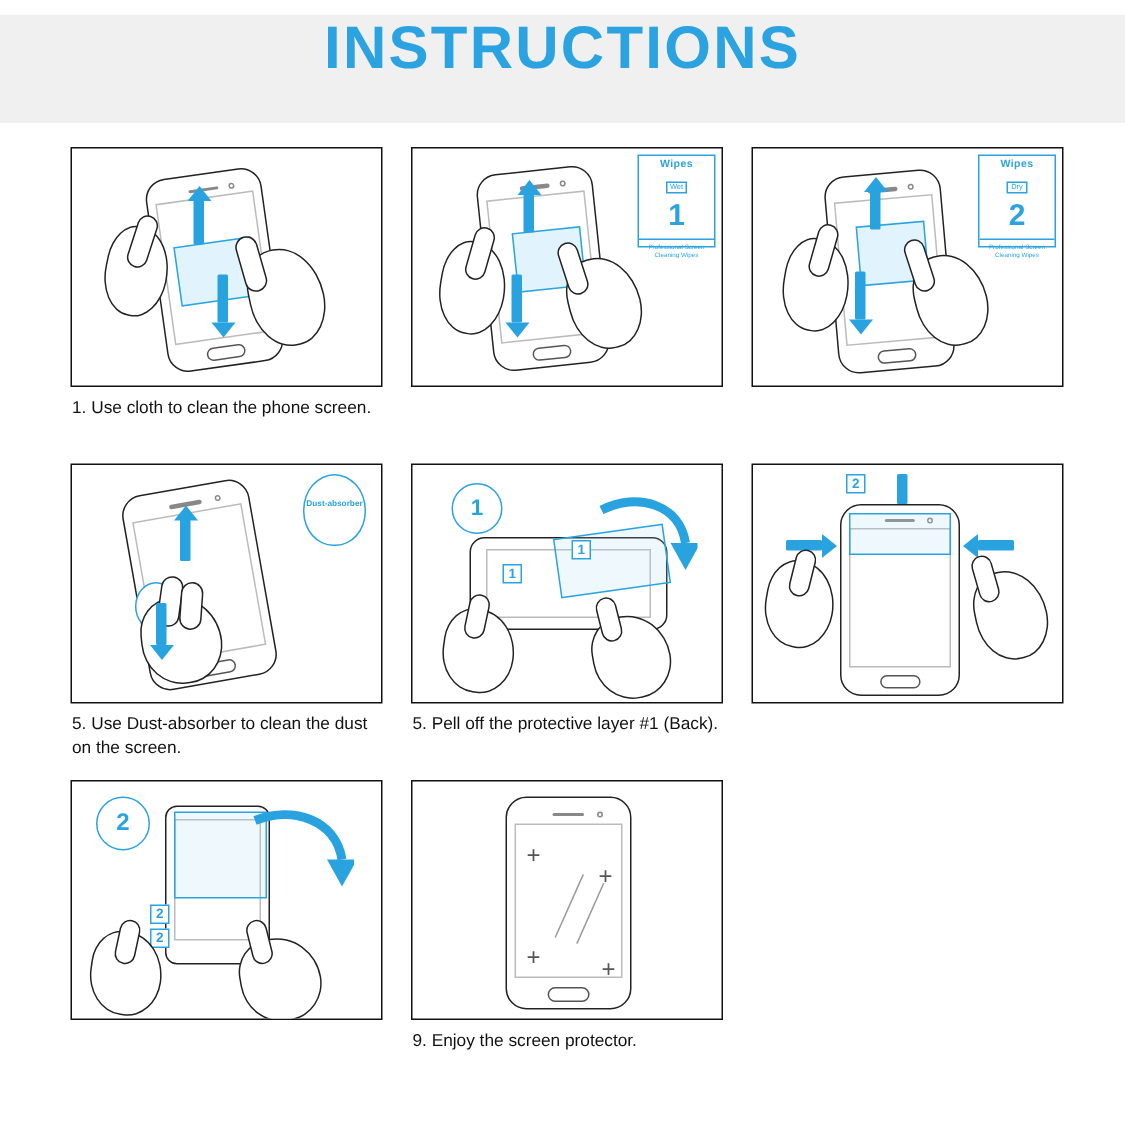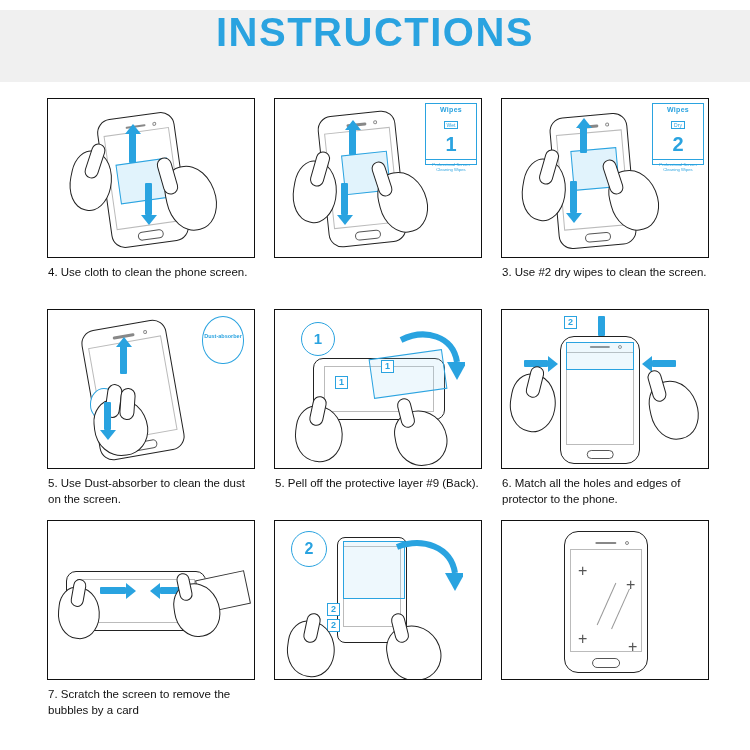--- a/index.html
+++ b/index.html
@@ -305,21 +305,21 @@
         <div class="finger" style="left:40px; top:44px; width:12px; height:34px; transform: rotate(18deg);"></div>
 
         <div class="hand" style="left:118px; top:66px; width:48px; height:64px; transform: rotate(-12deg);"></div>
         <div class="finger" style="left:112px; top:58px; width:13px; height:36px; transform: rotate(-16deg);"></div>
 
         <div class="bar-v" style="left:81px; top:34px; height:30px;"></div>
         <div class="head-up" style="left:76.5px; top:25px;"></div>
         <div class="bar-v" style="left:97px; top:84px; height:32px;"></div>
         <div class="head-down" style="left:92.5px; top:116px;"></div>
       </div>
-      <div class="caption">4. Use cloth to clean the phone screen.</div>
+      <div class="caption">1. Use cloth to clean the phone screen.</div>
     </div>
 
     <div class="cell">
       <div class="panel">
         <div class="phone" style="left:48px; top:14px; width:78px; height:132px; transform: rotate(-6deg);">
           <div class="speaker"></div>
           <div class="cam"></div>
           <div class="screen"></div>
           <div class="home"></div>
         </div>
@@ -359,21 +359,20 @@
         <div class="head-up" style="left:73.5px; top:19px;"></div>
         <div class="bar-v" style="left:68px; top:82px; height:32px;"></div>
         <div class="head-down" style="left:63.5px; top:114px;"></div>
         <div class="packet" style="right:4px; top:4px; width:52px; height:62px;">
           <div class="p-title">Wipes</div>
           <div class="p-sub">Dry</div>
           <div class="p-num">2</div>
           <div class="p-foot">Professional Screen Cleaning Wipes</div>
         </div>
       </div>
-      <div class="caption">3. Use #2 dry wipes to clean the screen.</div>
     </div>
 
     <div class="cell">
       <div class="panel">
         <div class="phone" style="left:42px; top:14px; width:86px; height:132px; transform: rotate(-10deg);">
           <div class="speaker"></div>
           <div class="cam"></div>
           <div class="screen"></div>
           <div class="home"></div>
         </div>
@@ -415,21 +414,21 @@
         <svg class="curve-arrow" width="70" height="56" style="left:120px; top:18px;" viewBox="0 0 70 56">
           <path d="M6,12 C30,0 58,8 62,34" fill="none" stroke="#29a3e0" stroke-width="6"></path>
           <polygon points="52,34 72,34 62,52" fill="#29a3e0"></polygon>
         </svg>
 
         <div class="hand" style="left:20px; top:96px; width:46px; height:54px; transform: rotate(8deg);"></div>
         <div class="finger" style="left:36px; top:86px; width:12px; height:28px; transform: rotate(12deg);"></div>
         <div class="hand" style="left:120px; top:100px; width:50px; height:54px; transform: rotate(-10deg);"></div>
         <div class="finger" style="left:124px; top:88px; width:12px; height:28px; transform: rotate(-14deg);"></div>
       </div>
-      <div class="caption">5. Pell off the protective layer #9 (Back).</div>
+      <div class="caption">5. Pell off the protective layer #1 (Back).</div>
     </div>
 
     <div class="cell">
       <div class="panel">
         <div class="tab" style="left:62px; top:6px;">
           <span>2</span>
         </div>
         <div class="bar-v" style="left:96px; top:6px; height:20px;"></div>
         <div class="head-down" style="left:91.5px; top:26px;"></div>
         <div class="phone" style="left:58px; top:26px; width:80px; height:128px;">
@@ -443,44 +442,22 @@
         <div class="bar-h" style="left:22px; top:50px; width:24px;"></div>
         <div class="head-right" style="left:46px; top:45.5px;"></div>
         <div class="bar-h" style="left:150px; top:50px; width:24px;"></div>
         <div class="head-left" style="left:140px; top:45.5px;"></div>
 
         <div class="hand" style="left:8px; top:64px; width:44px; height:56px; transform: rotate(10deg);"></div>
         <div class="finger" style="left:26px; top:56px; width:12px; height:30px; transform: rotate(14deg);"></div>
         <div class="hand" style="left:148px; top:70px; width:46px; height:58px; transform: rotate(-12deg);"></div>
         <div class="finger" style="left:148px; top:60px; width:12px; height:30px; transform: rotate(-16deg);"></div>
       </div>
-      <div class="caption">6. Match all the holes and edges of protector to the phone.</div>
-    </div>
-
-    <div class="cell">
-      <div class="panel">
-
-        <div class="phone" style="left:18px; top:50px; width:140px; height:60px; border-radius:10px;">
-          <div class="screen" style="left:7%; right:7%; top:12%; bottom:12%;"></div>
-        </div>
-
-        <div class="card" style="left:150px; top:54px; width:50px; height:34px; transform: rotate(-12deg);"></div>
-
-        <div class="bar-h" style="left:52px; top:66px; width:26px;"></div>
-        <div class="head-right" style="left:78px; top:61.5px;"></div>
-        <div class="bar-h" style="left:112px; top:66px; width:26px;"></div>
-        <div class="head-left" style="left:102px; top:61.5px;"></div>
-
-        <div class="hand" style="left:10px; top:66px; width:40px; height:50px; transform: rotate(6deg);"></div>
-        <div class="finger" style="left:24px; top:58px; width:11px; height:26px; transform: rotate(10deg);"></div>
-        <div class="hand" style="left:126px; top:62px; width:44px; height:52px; transform: rotate(-8deg);"></div>
-        <div class="finger" style="left:130px; top:52px; width:11px; height:26px; transform: rotate(-12deg);"></div>
-      </div>
-      <div class="caption">7. Scratch the screen to remove the bubbles by a card</div>
-    </div>
+    </div>
+
 
     <div class="cell">
       <div class="panel">
         <div class="circle-zoom" style="left:16px; top:10px; width:36px; height:36px; font-size:16px; line-height:34px;">
           <span>2</span>
         </div>
         <div class="phone" style="left:62px; top:16px; width:70px; height:106px; border-radius:8px;">
           <div class="screen" style="left:8%; right:8%; top:8%; bottom:14%;"></div>
         </div>
         <div class="film-plain" style="left:68px; top:20px; width:62px; height:58px;"></div>
@@ -510,16 +487,17 @@
           <div class="screen"></div>
           <div class="home"></div>
         </div>
         <div class="plus" style="left:76px; top:42px;">+</div>
         <div class="plus" style="left:124px; top:56px;">+</div>
         <div class="plus" style="left:76px; top:110px;">+</div>
         <div class="plus" style="left:126px; top:118px;">+</div>
         <div class="diagline" style="left:104px; top:60px; height:46px; transform: rotate(24deg);"></div>
         <div class="diagline" style="left:118px; top:66px; height:44px; transform: rotate(24deg);"></div>
       </div>
+      <div class="caption">9. Enjoy the screen protector.</div>
     </div>
 
   </div>
 </div>
 
 </body></html>

